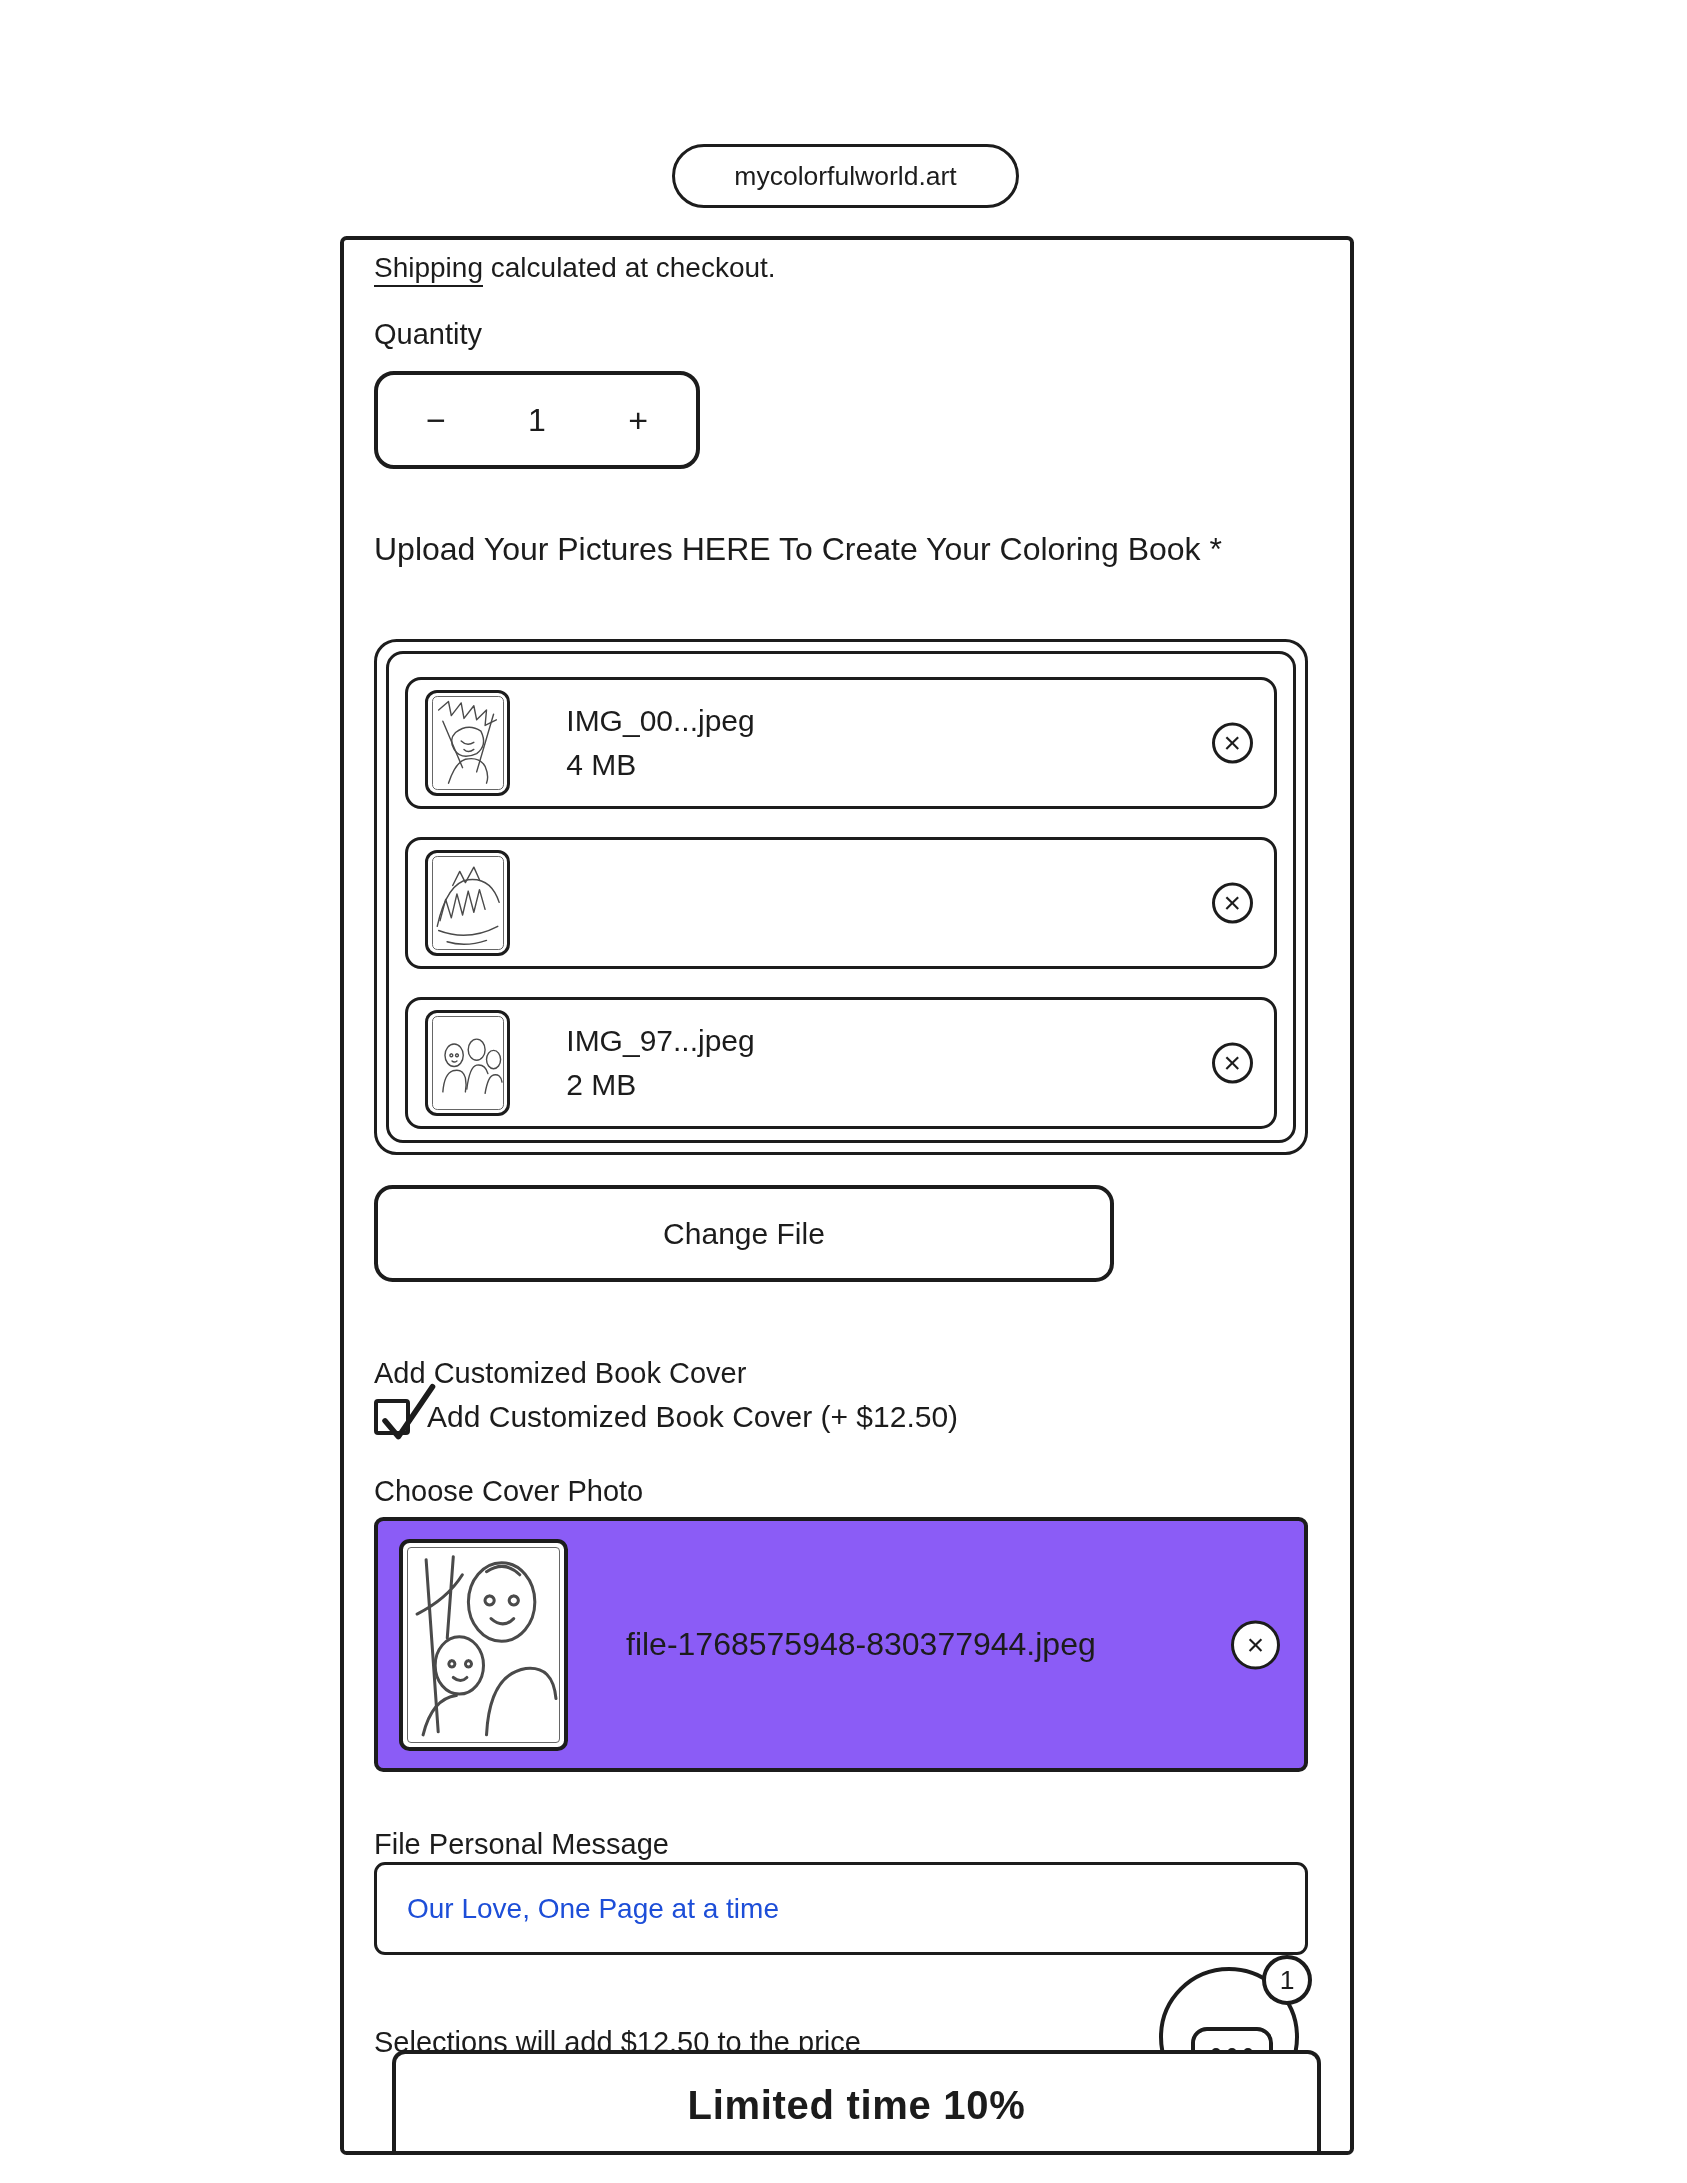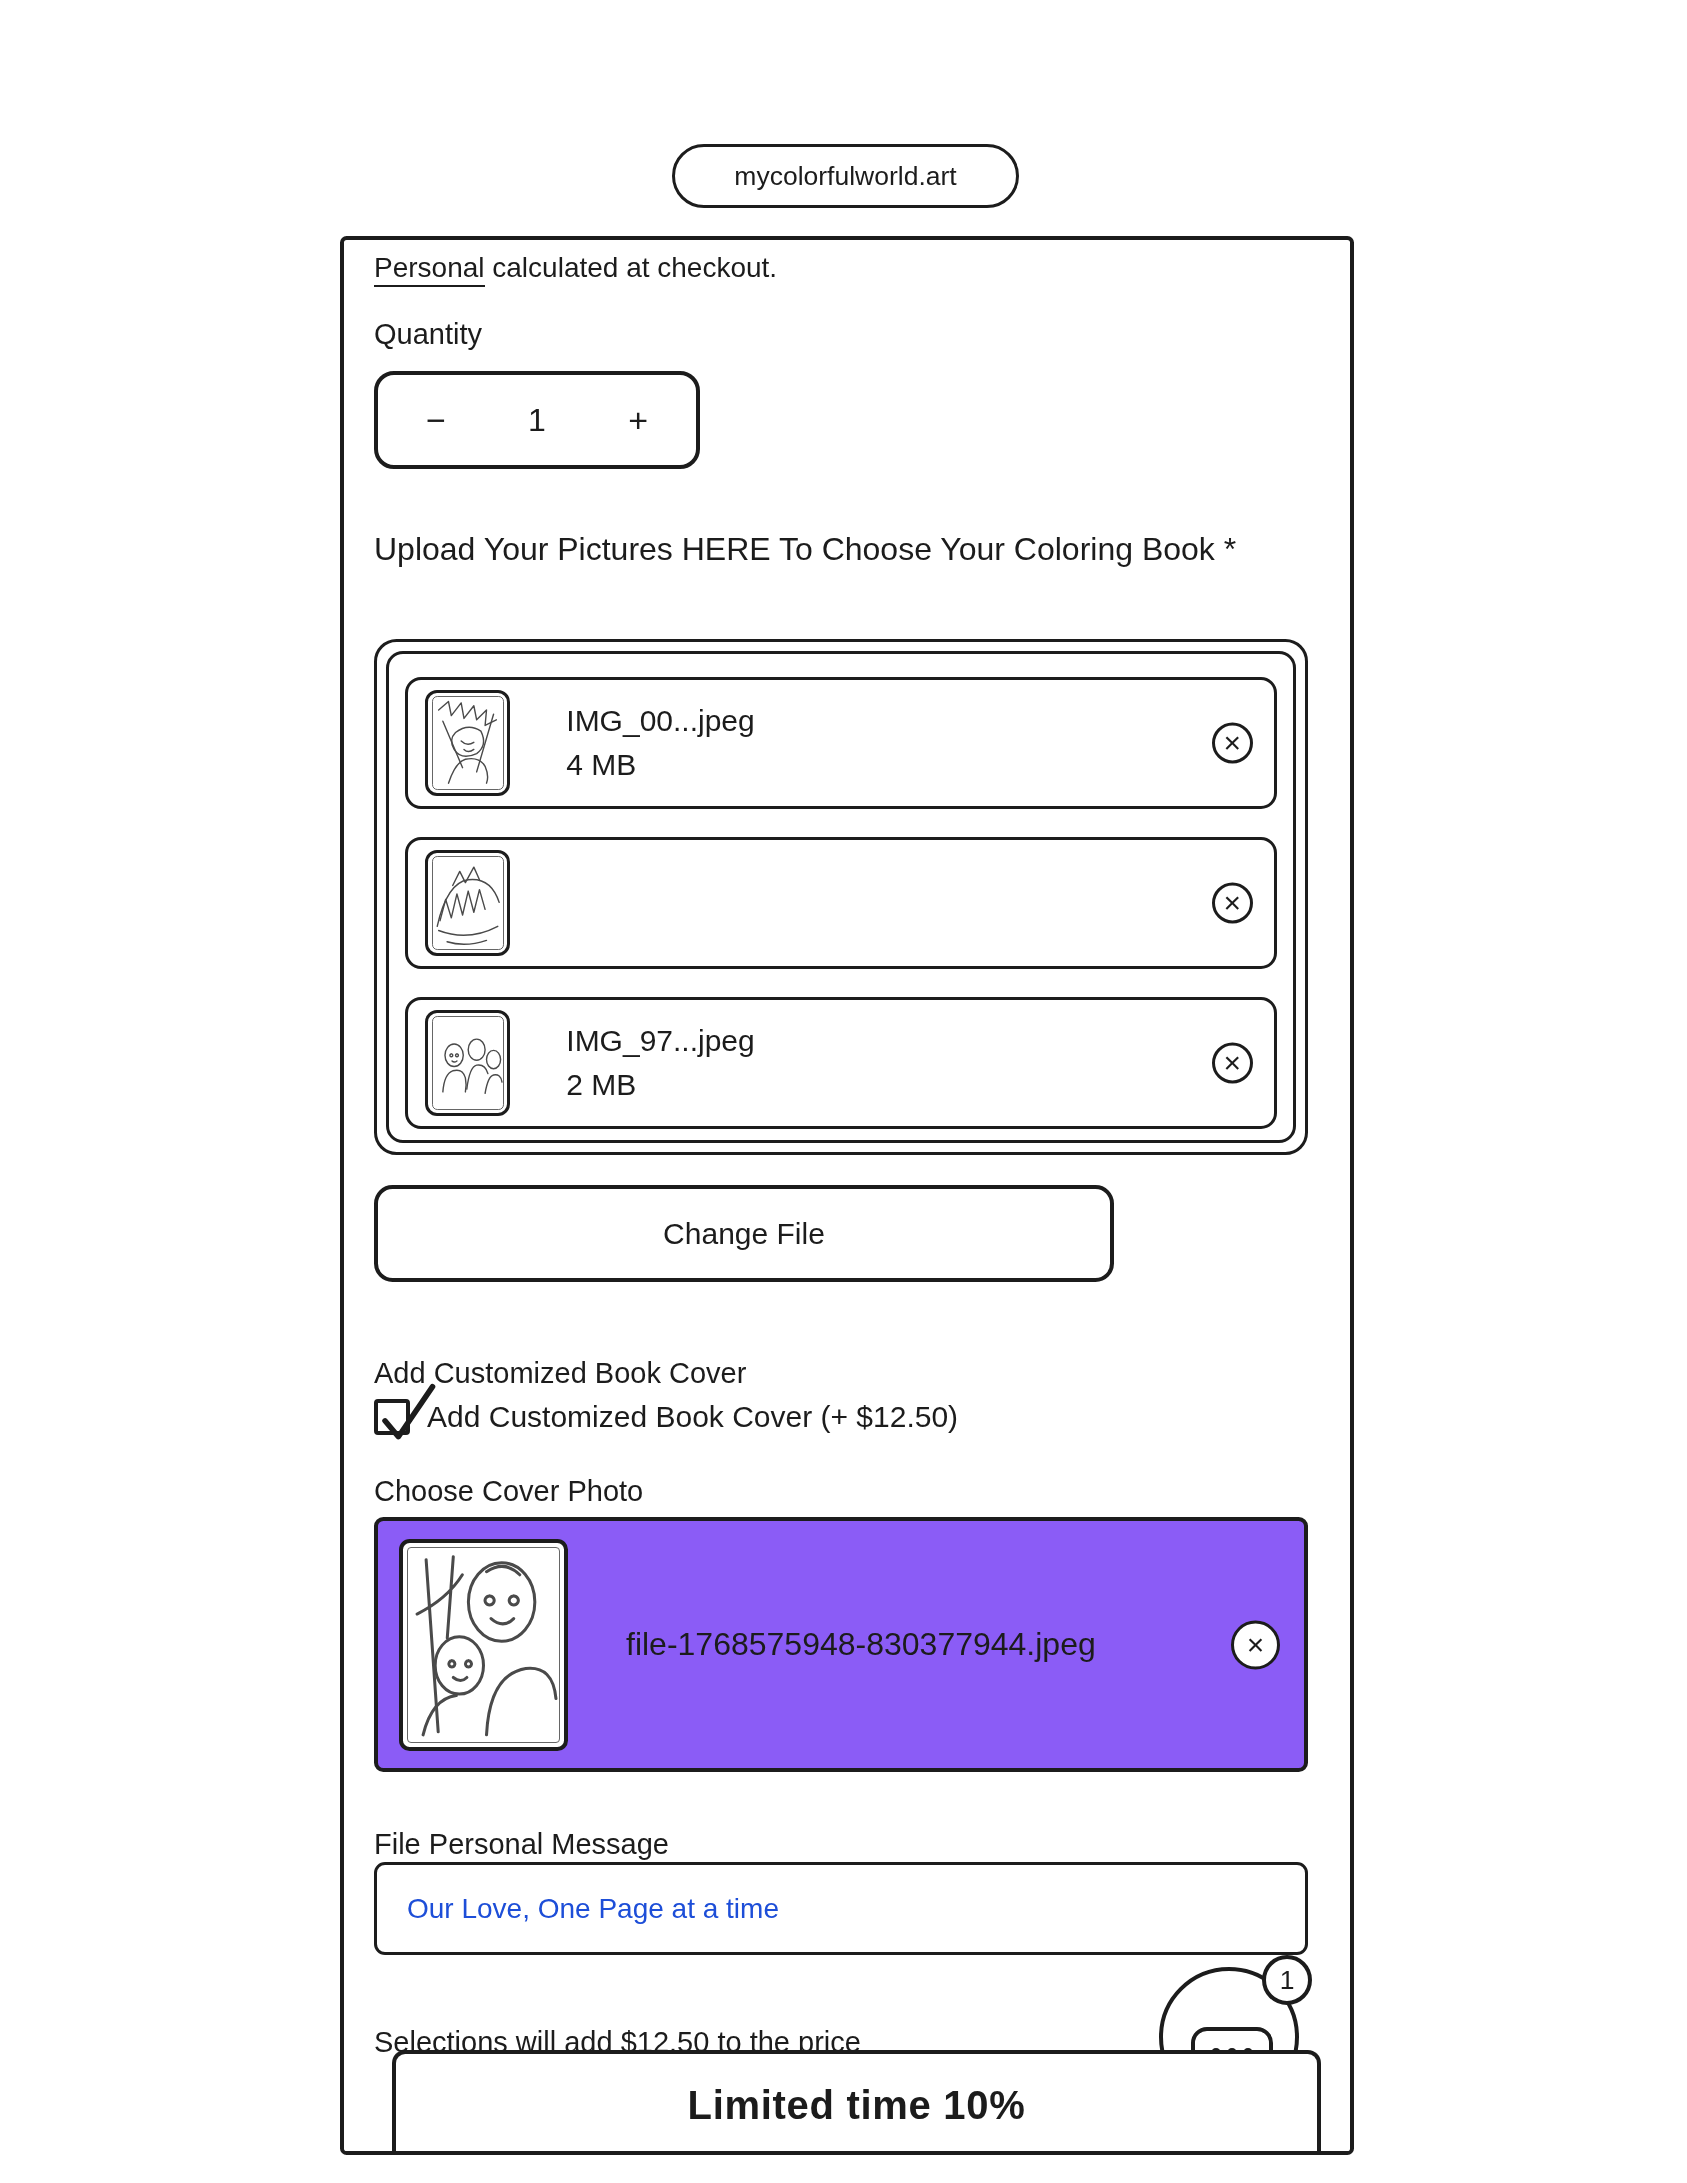--- a/index.html
+++ b/index.html
@@ -104,32 +104,32 @@
 
 <div class="page">
 
   <div class="site-pill">
     <span>mycolorfulworld.art</span>
   </div>
 
   <div class="card">
 
     <div class="shipping">
-      <span class="link">Personal</span><span> calculated at checkout.</span>
+      <span class="link">Shipping</span><span> calculated at checkout.</span>
     </div>
 
     <div class="qty-label section-label" style="position:absolute;">Quantity</div>
 
     <div class="stepper">
       <button>−</button>
       <span class="qty-value">1</span>
       <button>+</button>
     </div>
 
-    <div class="upload-heading">Upload Your Pictures HERE To Choose Your Coloring Book *</div>
+    <div class="upload-heading">Upload Your Pictures HERE To Create Your Coloring Book *</div>
 
     <div class="upload-box">
       <div class="upload-box-inner">
 
         <div class="file-item">
           <div class="file-thumb">
             <svg class="sketch" viewBox="0 0 100 125">
               <path d="M8 16 L22 4 L26 24 L40 6 L44 28 L58 10 L62 30 L76 16 L74 38 L90 30"></path>
               <path d="M14 32 L42 98 M86 22 L62 104"></path>
               <path d="M32 48 q18 -14 36 -2 q10 20 -6 32 q-22 10 -32 -6 q-8 -14 2 -24"></path>

